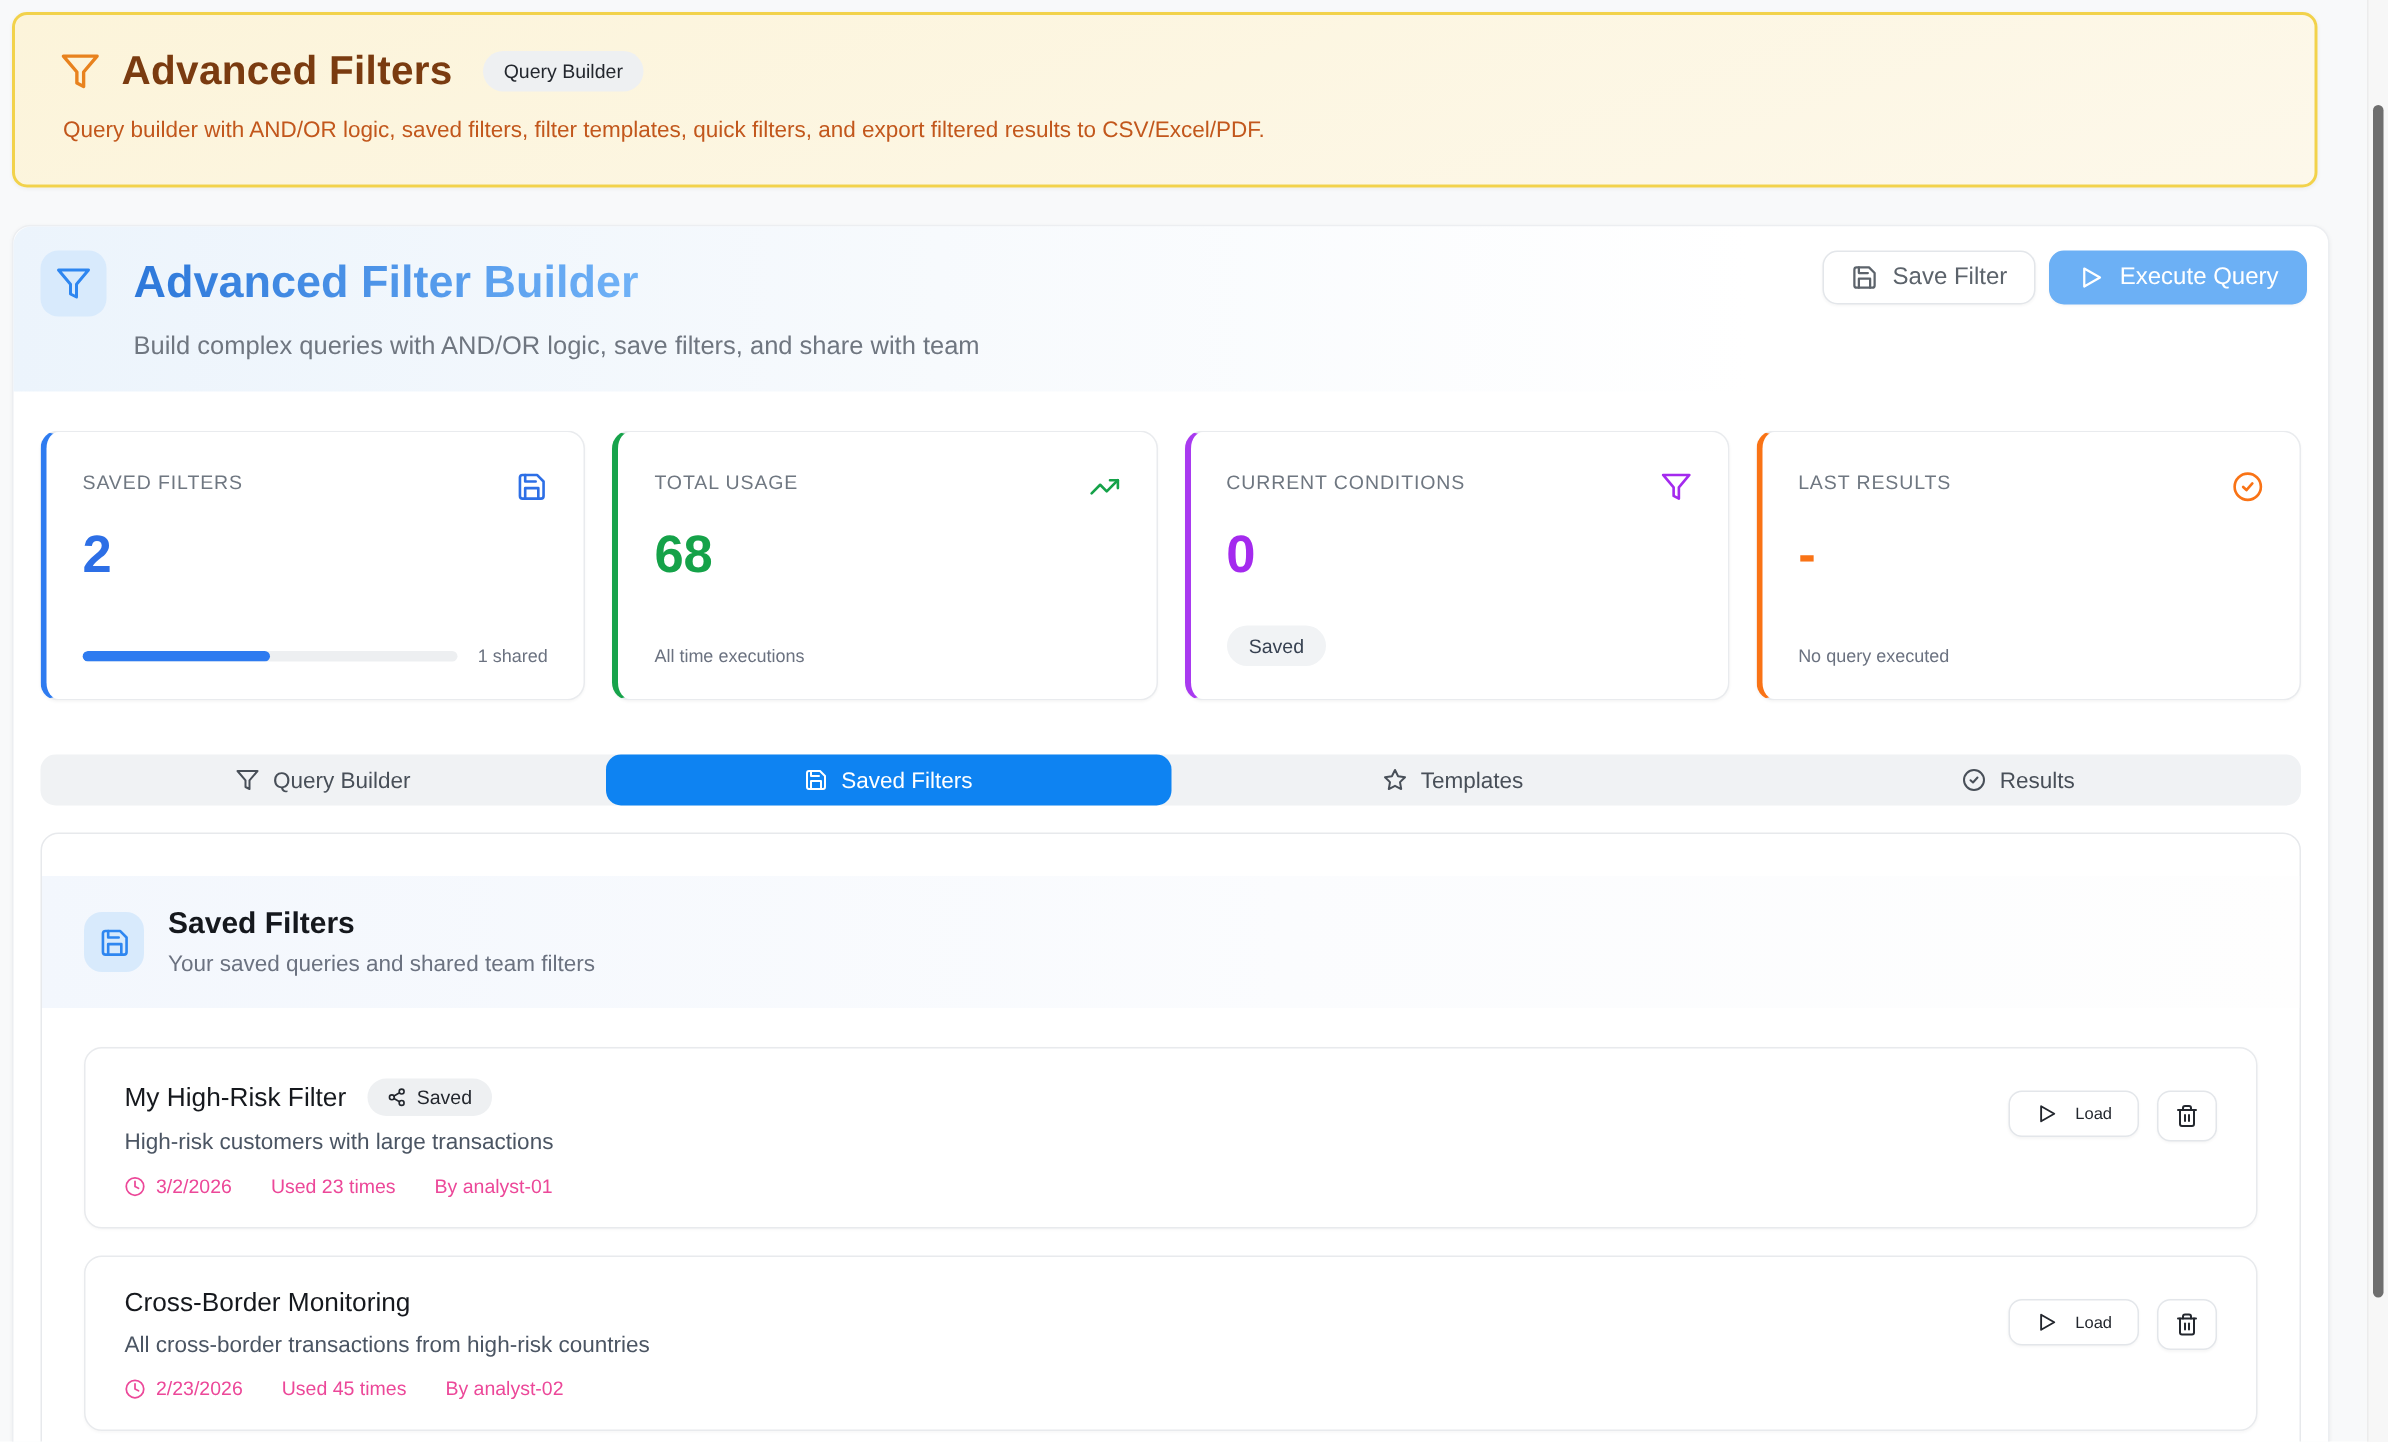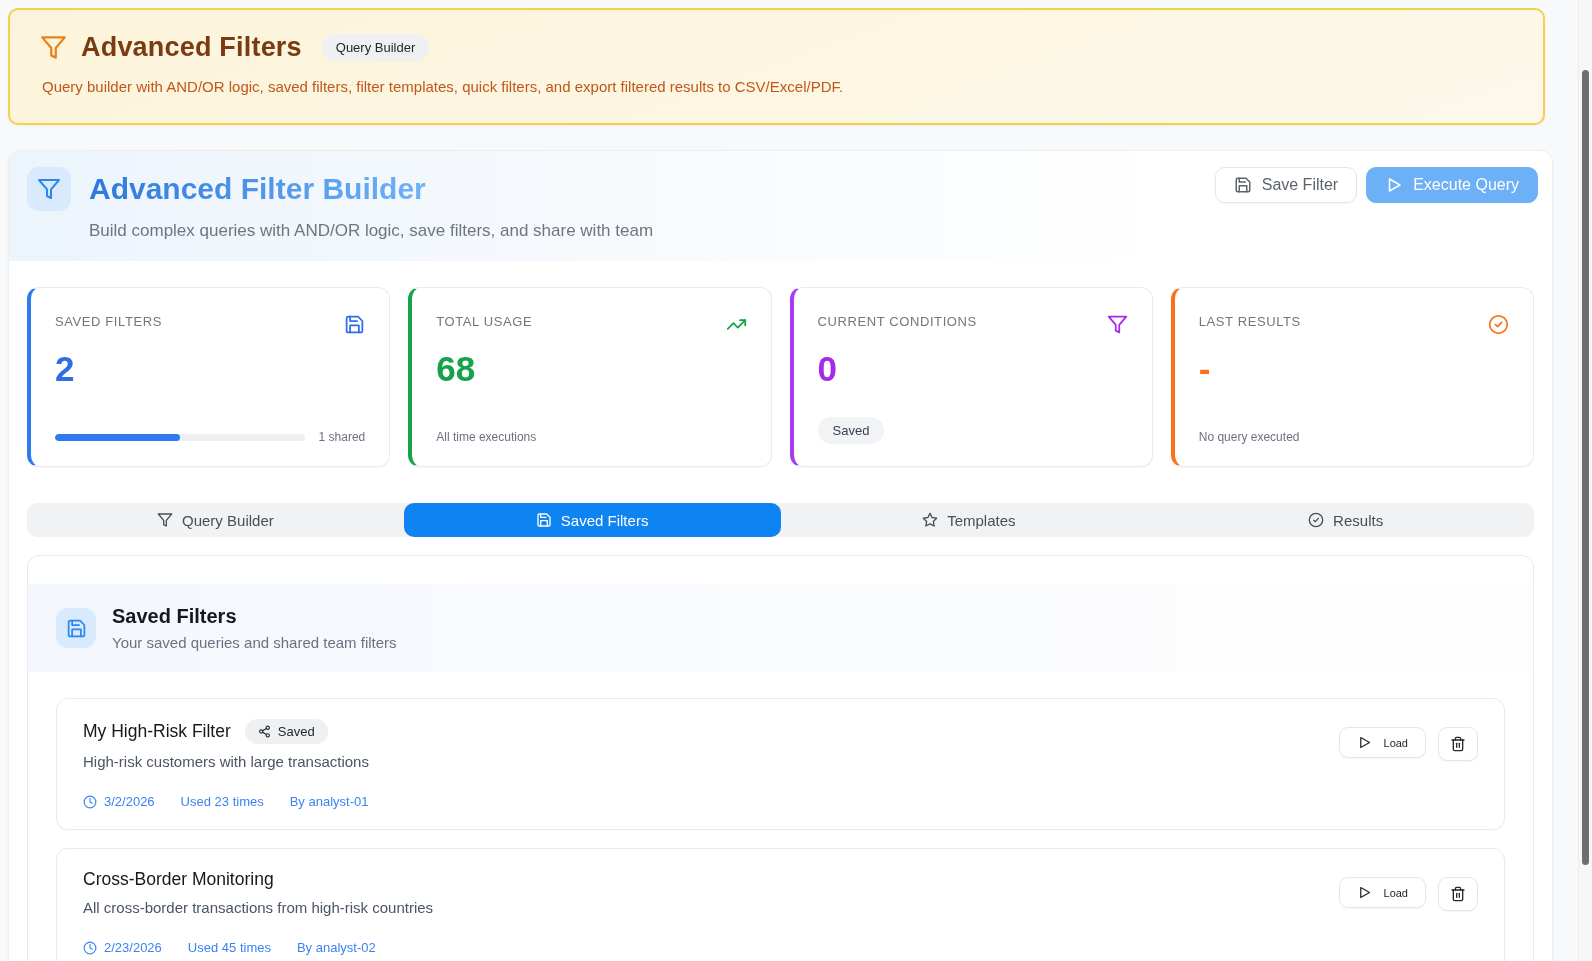--- a/index.html
+++ b/index.html
@@ -135,21 +135,21 @@
     border:1px solid #e8eaed; border-radius:12px; background:#fff;
     padding:20px 26px; display:flex; justify-content:space-between;
     margin-bottom:18px; box-shadow:0 1px 2px rgba(0,0,0,.03);
   }
   .filter-item:last-child { margin-bottom:0; }
   .fi-title-row { display:flex; align-items:center; gap:14px; }
   .fi-name { font-size:17.5px; font-weight:500; color:#15181d; }
   .shared-pill { padding:5px 13px; }
   .shared-pill svg { width:13px; height:13px; }
   .fi-desc { margin:9px 0 0; font-size:15px; color:#4b5563; }
-  .fi-meta { margin-top:24px; display:flex; gap:26px; font-size:13px; color:#3b82f6; }
+  .fi-meta { margin-top:13px; display:flex; gap:26px; font-size:13px; color:#ec4899; }
   .meta-item { display:flex; align-items:center; gap:7px; }
   .meta-item svg { width:14px; height:14px; }
   .fi-actions { display:flex; gap:12px; align-items:flex-start; margin-top:8px; }
 
   
   .scrollbar-track {
     position:fixed; top:0; right:0; width:14px; height:961px;
     background:#f7f7f7; border-left:1px solid #ececec;
   }
   .scrollbar-thumb {

